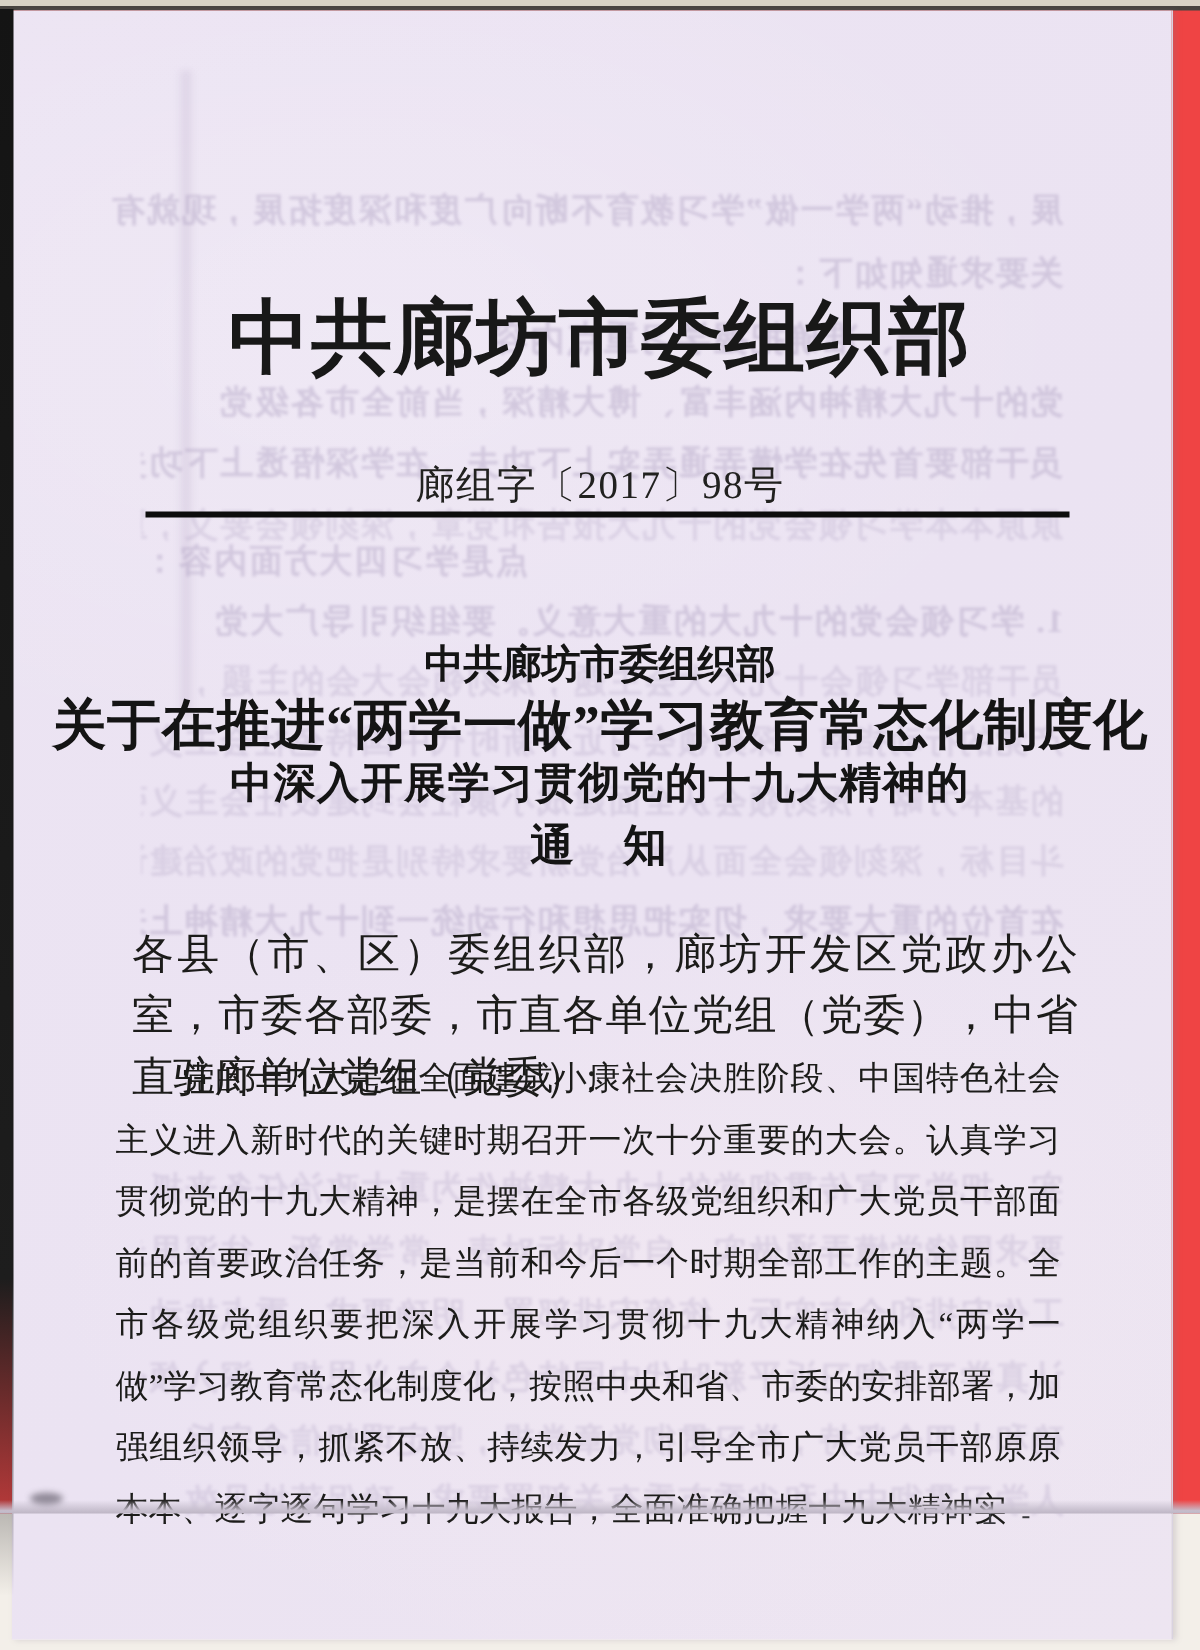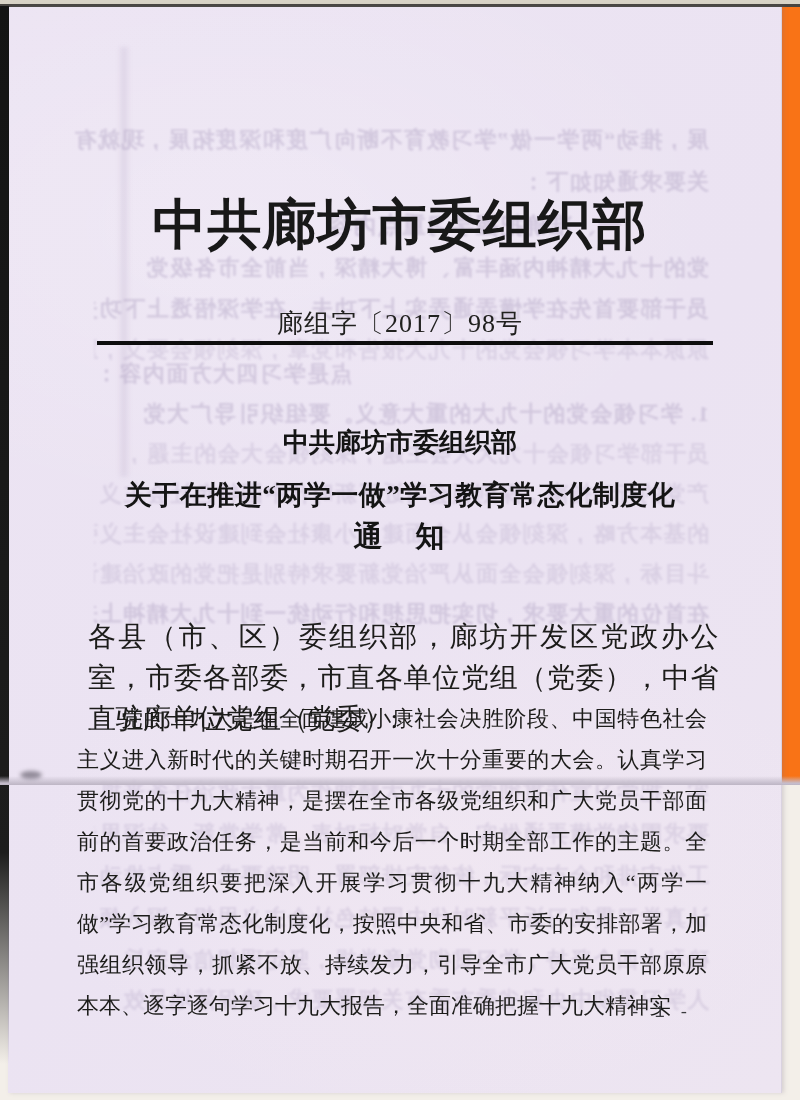--- a/index.html
+++ b/index.html
@@ -2,21 +2,21 @@
 <html><head>
 <meta charset="utf-8">
 <style>
   html,body{margin:0;padding:0;}
   body{
     width:800px;height:1100px;
     font-family:"Liberation Serif","DejaVu Serif",serif;
     background:#f3efe9;
     overflow:hidden;
   }
-  .page{position:relative;width:800px;height:785px;background:#f97316;}
+  .page{position:relative;width:800px;height:1009px;background:#ef4444;}
 
   
   .top-strip{position:absolute;top:0;left:0;right:0;height:4px;background:#d8d3c6;}
   .top-line{position:absolute;top:4px;left:0;right:0;height:3px;background:#474440;}
   .left-edge{position:absolute;left:0;top:6px;width:9px;height:1058px;
     background:linear-gradient(to bottom,#141414 0%,#1d1d1d 80%,rgba(70,60,85,0) 100%);}
   .bottom-strip{position:absolute;left:0;right:0;bottom:0;height:9px;
     background:linear-gradient(to bottom,rgba(185,175,195,0),#c6becd 80%,#bdb5c4);}
   .corner-mark{position:absolute;left:20px;bottom:6px;width:22px;height:8px;
     background:#6a6472;border-radius:50%;filter:blur(2px);opacity:.7;}
@@ -63,21 +63,21 @@
   .org-title{position:absolute;top:196px;left:0;right:0;margin:0;
     text-align:center;font-size:54px;line-height:58px;font-weight:bold;
     letter-spacing:1px;color:#181818;}
   .doc-number{position:absolute;top:306px;left:0;right:0;
     text-align:center;font-size:26px;color:#21211f;letter-spacing:1px;}
   .rule{position:absolute;top:341px;left:97px;width:616px;height:4px;
     background:#0d0d0d;}
   .notice-title{position:absolute;top:423px;left:0;right:0;text-align:center;
     font-weight:bold;color:#141414;}
   .notice-title .t1{font-size:26px;line-height:40px;}
-  .notice-title .t2{font-size:27px;line-height:40px;letter-spacing:.5px;margin-top:12px;}
+  .notice-title .t2{font-size:36px;line-height:40px;letter-spacing:.5px;}
   .notice-title .t3{font-size:28px;line-height:40px;letter-spacing:1px;}
   .notice-title .t4{font-size:29px;line-height:42px;letter-spacing:2px;font-family:Liberation Serif, serif;}
   .salutation{position:absolute;top:616px;left:88px;width:630px;
     font-size:28px;letter-spacing:-.5px;line-height:41px;color:#1c1c1a;
     text-align:justify;}
   .paragraph{position:absolute;top:698px;left:77px;width:630px;margin:0;
     font-size:22px;line-height:41px;color:#1c1c1a;
     text-align:justify;text-indent:2em;}
   .page-number{position:absolute;top:1003px;left:630px;
     font-family:"Liberation Mono","DejaVu Sans Mono",monospace;
@@ -117,20 +117,21 @@
 
   <h1 class="org-title">中共廊坊市委组织部</h1>
 
   <div class="doc-number">廊组字〔2017〕98号</div>
 
   <div class="rule"></div>
 
   <div class="notice-title">
     <div class="t1">中共廊坊市委组织部</div>
     <div class="t2">关于在推进“两学一做”学习教育常态化制度化</div>
+    <div class="t3">中深入开展学习贯彻党的十九大精神的</div>
     <div class="t4">通　知</div>
   </div>
 
   <div class="salutation">各县（市、区）委组织部，廊坊开发区党政办公室，市委各部委，市直各单位党组（党委），中省直驻廊单位党组（党委）:</div>
 
   <p class="paragraph">党的十九大是在全面建成小康社会决胜阶段、中国特色社会主义进入新时代的关键时期召开一次十分重要的大会。认真学习贯彻党的十九大精神，是摆在全市各级党组织和广大党员干部面前的首要政治任务，是当前和今后一个时期全部工作的主题。全市各级党组织要把深入开展学习贯彻十九大精神纳入“两学一做”学习教育常态化制度化，按照中央和省、市委的安排部署，加强组织领导，抓紧不放、持续发力，引导全市广大党员干部原原本本、逐字逐句学习十九大报告，全面准确把握十九大精神实</p>
 
   <div class="page-number">- 1 -</div>
 
   <div class="left-edge"></div>

